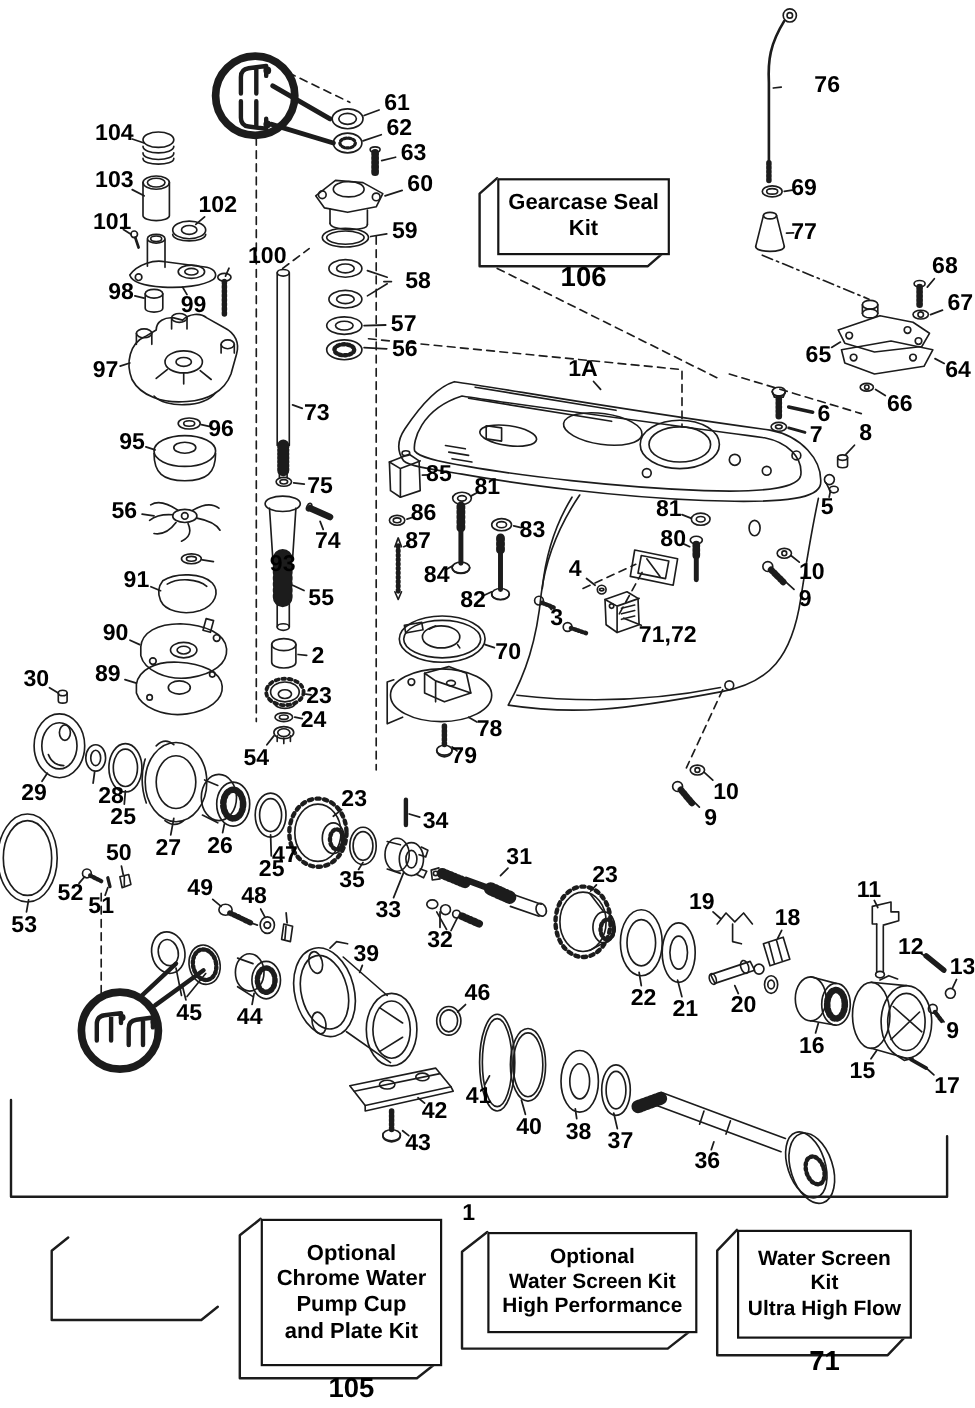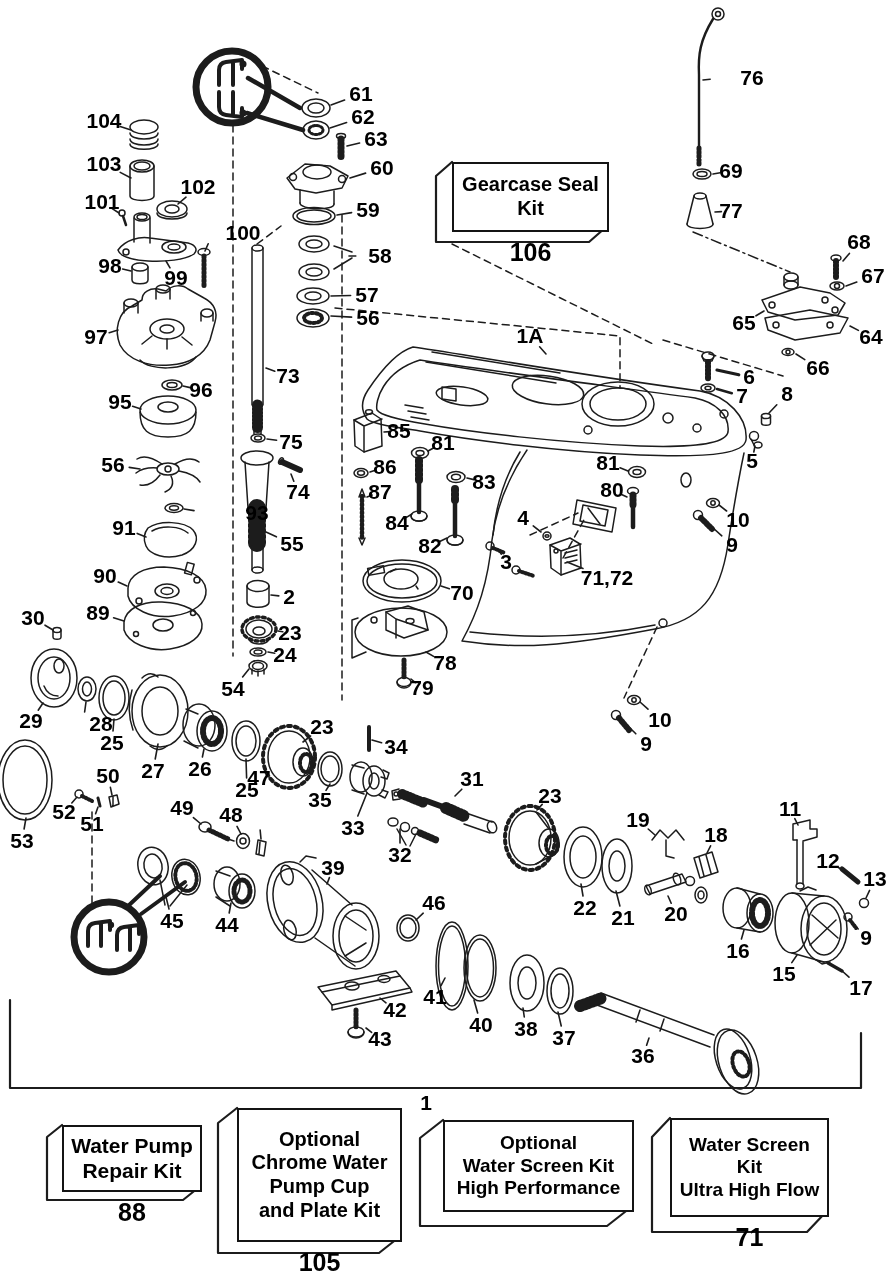--- a/index.html
+++ b/index.html
@@ -664,25 +664,20 @@
           <line x1="646.6" y1="1045.2" x2="649" y2="1038" stroke="#1c1c1c" stroke-width="1.6"></line>
         </g>
  </g>
 </svg>
 
 <div class="kit" id="kit106">
   <span>Gearcase Seal
 Kit</span>
   <div class="kit-num">106</div>
 </div>
-<div class="kit" id="kit88">
-  <span>Water Pump
-Repair Kit</span>
-  <div class="kit-num">88</div>
-</div>
 <div class="kit" id="kit105">
   <span>Optional
 Chrome Water
 Pump Cup
 and Plate Kit</span>
   <div class="kit-num">105</div>
 </div>
 <div class="kit" id="kit72">
   <span>Optional
 Water Screen Kit

